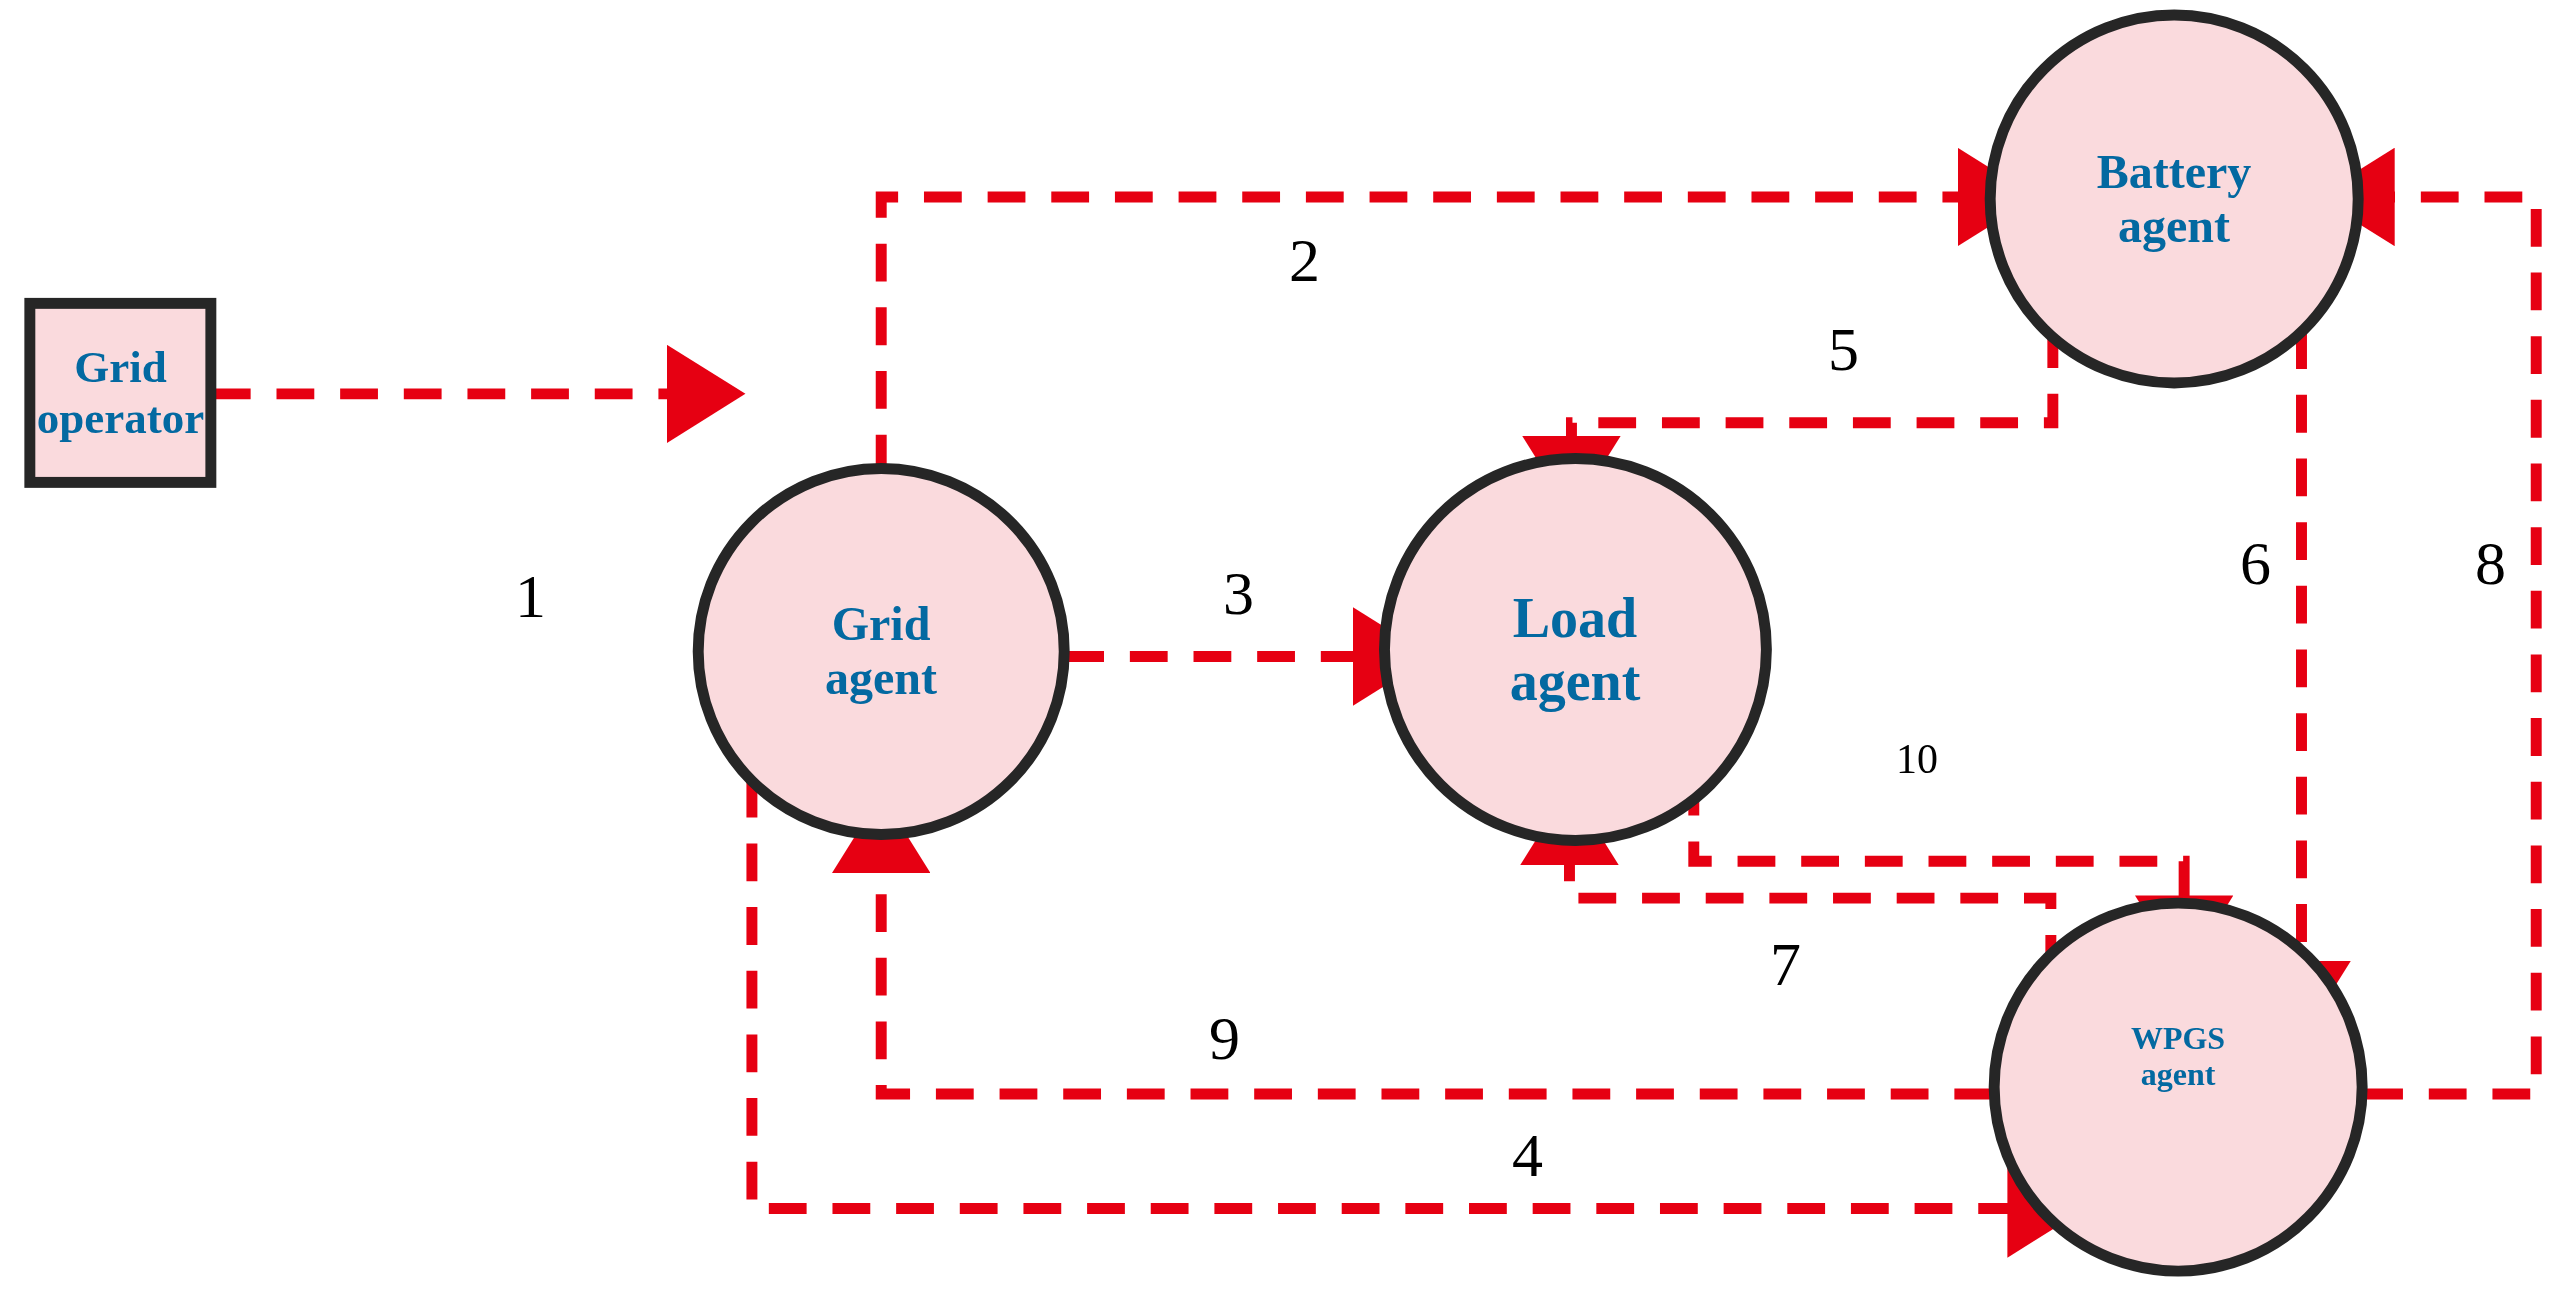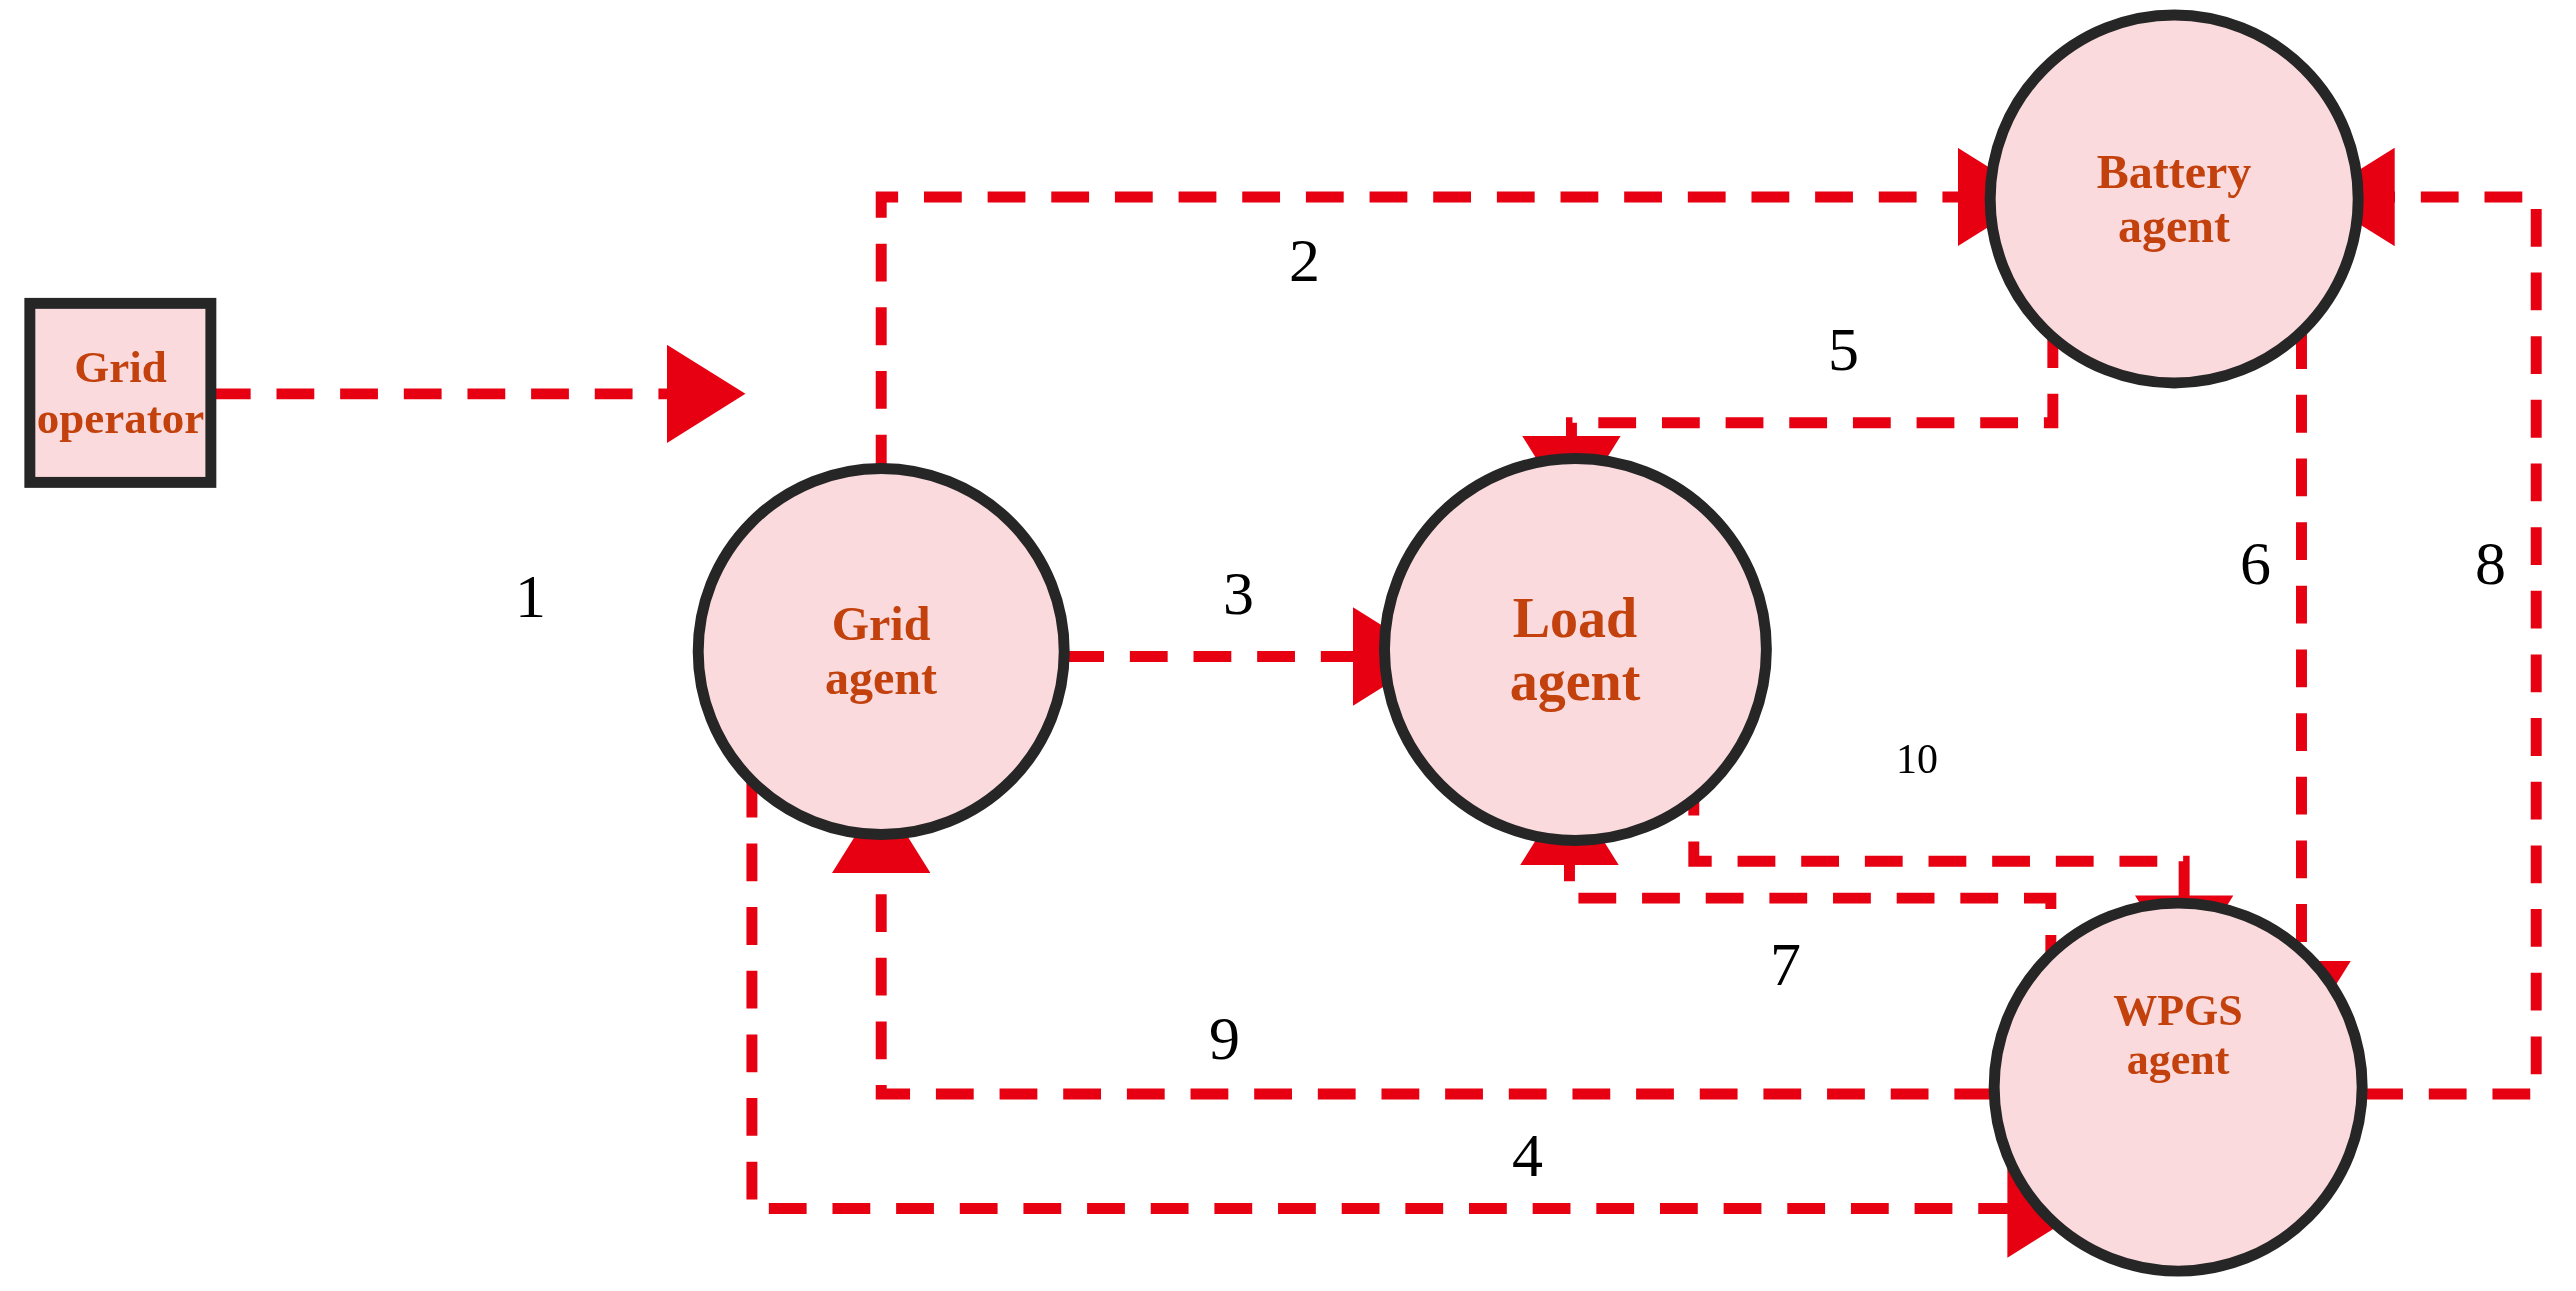--- a/index.html
+++ b/index.html
@@ -6,21 +6,21 @@
   html,body{margin:0;padding:0;background:#ffffff;}
   body{width:2576px;height:1292px;overflow:hidden;
        font-family:"Liberation Serif","DejaVu Serif",serif;}
   #stage{position:relative;width:2576px;height:1292px;background:#fff;}
   #stage svg{position:absolute;left:0;top:0;width:2576px;height:1292px;}
   .node-label{
     position:absolute;
     display:flex;align-items:center;justify-content:center;
     flex-direction:column;
     font-weight:bold;
-    color:#c2410c;
+    color:#0369a1;
     line-height:1.12;
     text-align:center;
     pointer-events:none;
     white-space:nowrap;
   }
   .edge-label{
     position:absolute;
     color:#000;
     font-weight:normal;
     line-height:1;
@@ -87,21 +87,21 @@
   <div class="node-label" style="left:1384px; top:459px; width:382px; height:382px; font-size:56px;">
     <span>Load</span>
     <span>agent</span>
   </div>
 
   <div class="node-label" style="left:1990px; top:15px; width:368px; height:368px; font-size:48px;">
     <span>Battery</span>
     <span>agent</span>
   </div>
 
-  <div class="node-label" style="left:1994px; top:851px; width:368px; height:368px; font-size:44px;align-items:center;">
+  <div class="node-label" style="left:1994px; top:873px; width:368px; height:368px; font-size:32px;align-items:center;">
     <span>WPGS</span>
     <span>agent</span>
   </div>
 
   <div class="edge-label" style="left:515px; top:565px; font-size:62px;">1</div>
 
   <div class="edge-label" style="left:1289px; top:229px; font-size:62px;">2</div>
 
   <div class="edge-label" style="left:1223px; top:562px; font-size:62px;">3</div>
 

